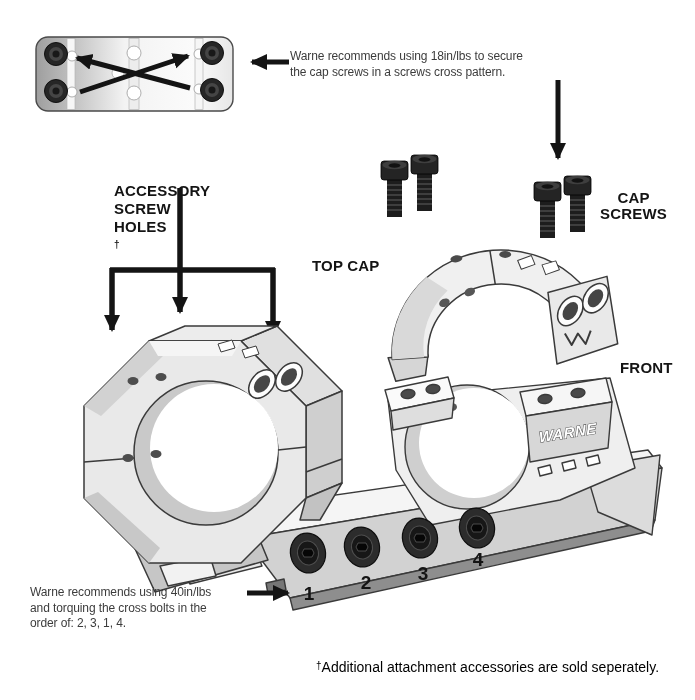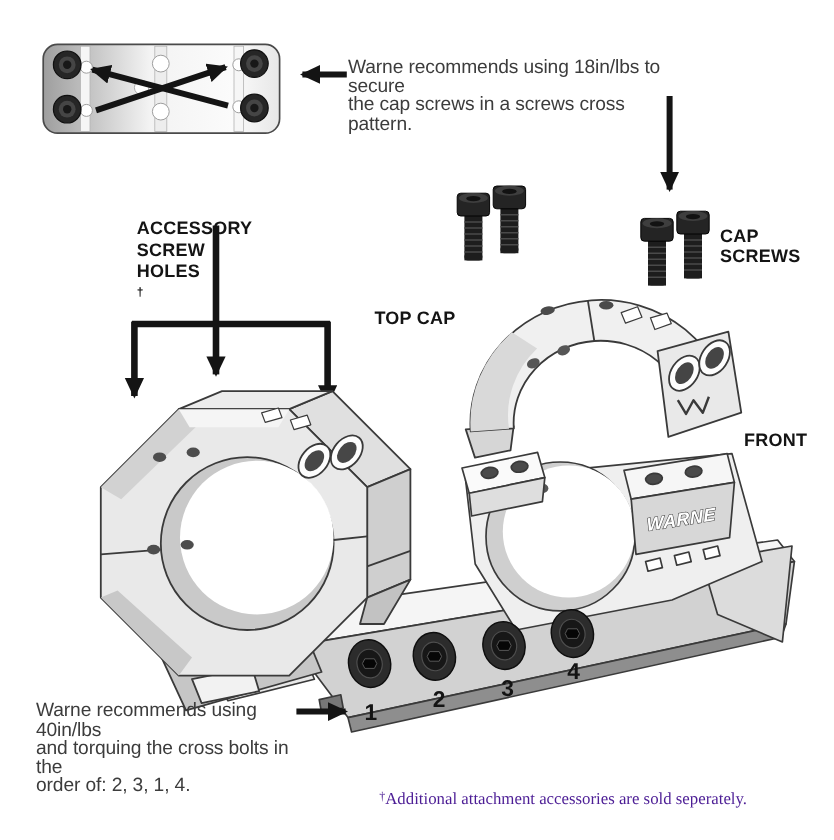--- a/index.html
+++ b/index.html
@@ -1,25 +1,25 @@
 <!DOCTYPE html>
 <html><head>
 <meta charset="utf-8">
 <style>
   html,body{margin:0;padding:0;background:#fff;}
   #stage{position:relative;width:695px;height:700px;background:#ffffff;overflow:hidden;
          font-family:"Liberation Sans",sans-serif;}
   #art{position:absolute;left:0;top:0;}
-  .note{position:absolute;font-size:16px;line-height:15.5px;color:#3c3c3c;letter-spacing:-0.1px;}
+  .note{position:absolute;font-size:12px;line-height:15.5px;color:#3c3c3c;letter-spacing:-0.1px;}
   .note span{display:block;}
   .lbl{position:absolute;font-weight:bold;font-size:15px;line-height:18px;color:#141414;letter-spacing:0.2px;}
   .lbl span{display:block;}
-  .lbl.tight span{line-height:16px;}
+  .lbl.tight span{line-height:16px;text-align:center;}
   sup.dag{font-size:10px;font-weight:bold;vertical-align:4px;}
-  .footnote{position:absolute;font-size:14px;color:#4c1d95;font-family:Liberation Serif, serif;}
+  .footnote{position:absolute;font-size:14px;color:#000000;}
   .footnote sup.dag{font-weight:normal;vertical-align:3px;}
 </style>
 </head>
 <body>
 
 <div id="stage">
 
 <svg id="art" width="695" height="700" viewBox="0 0 695 700">
   <defs>
     <marker id="ah" markerUnits="userSpaceOnUse" markerWidth="19" markerHeight="17" refX="15" refY="8" orient="auto">

